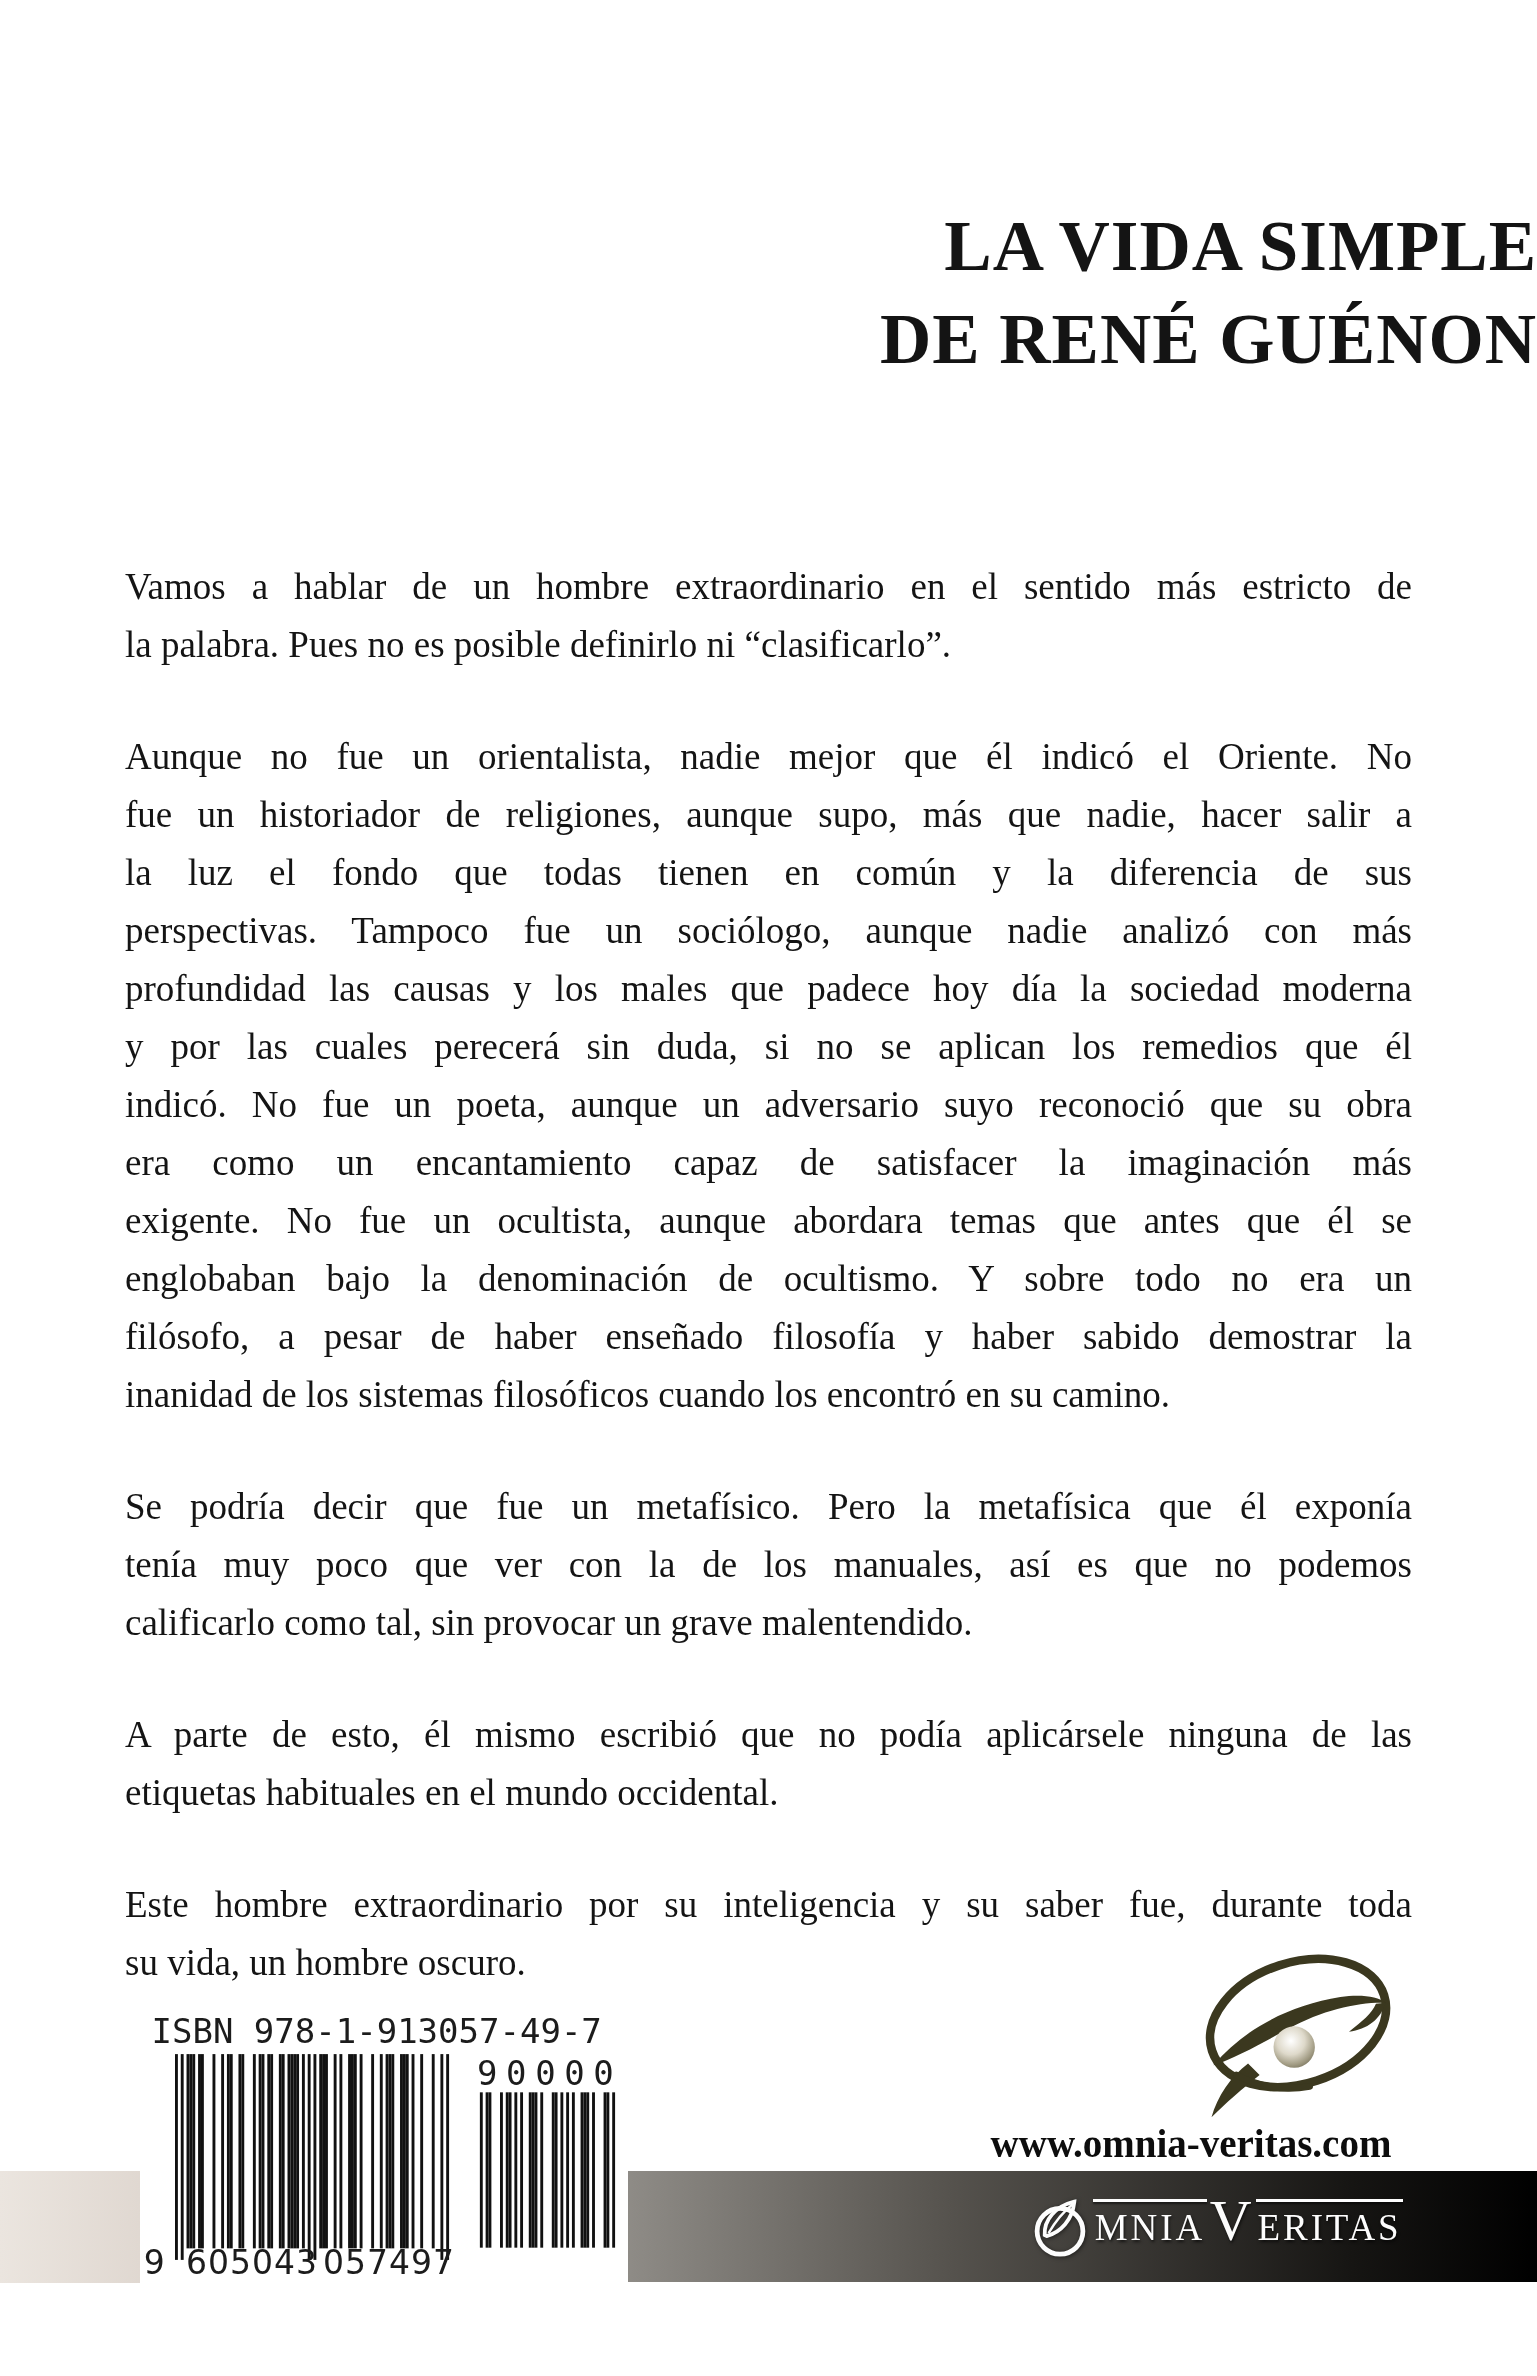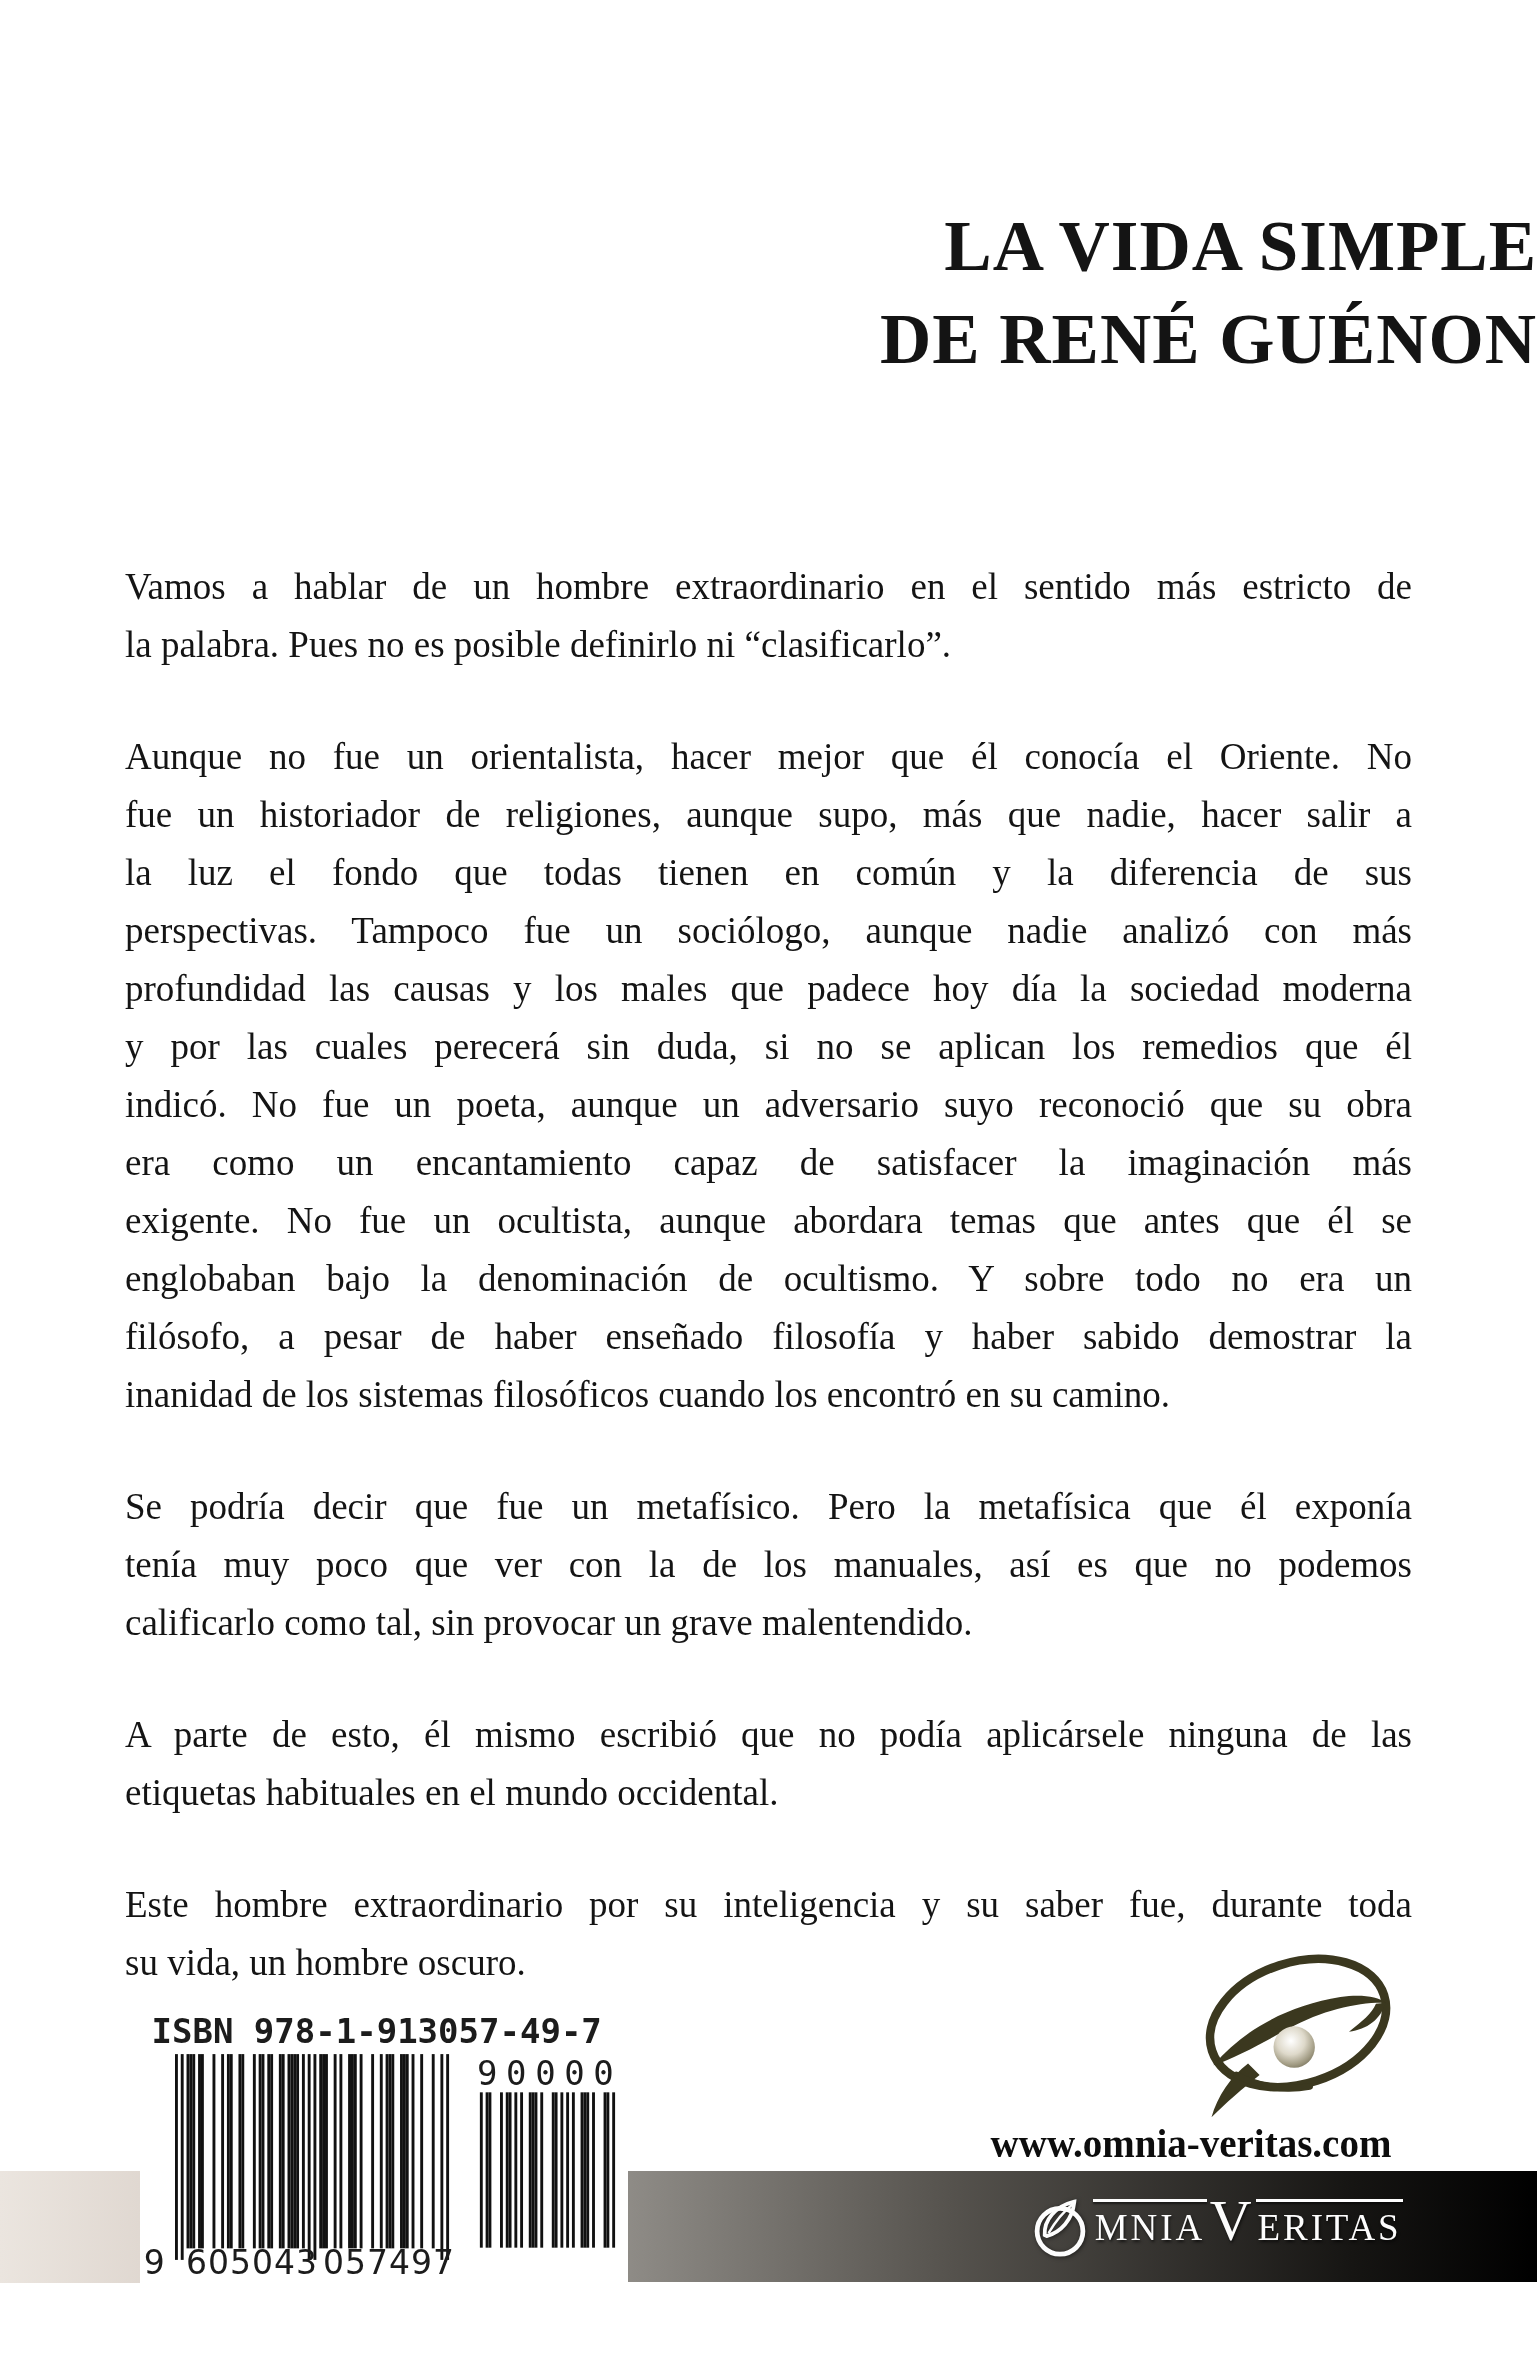--- a/index.html
+++ b/index.html
@@ -36,21 +36,21 @@
   }
 
   
   .barcode-box {
     position:absolute; left:140px; top:2003px; width:488px; height:281px;
     background:#ffffff;
   }
   .isbn-label {
     position:absolute; left:11.5px; top:7.7px;
     font-family:"DejaVu Sans Mono", monospace; font-size:34px;
-    letter-spacing:0px; color:#1c1c1c; white-space:nowrap;font-weight:bold;
+    letter-spacing:0px; color:#1c1c1c; white-space:nowrap;
   }
   .supp-label {
     position:absolute; left:337px; top:50px; width:140px; text-align:left;
     font-family:"DejaVu Sans Mono", monospace; font-size:34px;
     letter-spacing:8.6px; margin-right:-8.6px; color:#1c1c1c; white-space:nowrap;
   }
   .ean-svg   { position:absolute; left:35px;  top:51px; }
   .supp-svg  { position:absolute; left:337px; top:89px; }
   .ean-digits {
     position:absolute; left:0; top:240px; width:488px; height:40px;
@@ -94,21 +94,21 @@
     <div>LA VIDA SIMPLE</div>
     <div>DE RENÉ GUÉNON</div>
   </div>
 
   <div class="body-text" id="body-text">
       <div class="para">
         <div class="line">Vamos a hablar de un hombre extraordinario en el sentido más estricto de</div>
         <div class="line last">la palabra. Pues no es posible definirlo ni “clasificarlo”.</div>
       </div>
       <div class="para">
-        <div class="line">Aunque no fue un orientalista, hacer mejor que él conocía el Oriente. No</div>
+        <div class="line">Aunque no fue un orientalista, nadie mejor que él indicó el Oriente. No</div>
         <div class="line">fue un historiador de religiones, aunque supo, más que nadie, hacer salir a</div>
         <div class="line">la luz el fondo que todas tienen en común y la diferencia de sus</div>
         <div class="line">perspectivas. Tampoco fue un sociólogo, aunque nadie analizó con más</div>
         <div class="line">profundidad las causas y los males que padece hoy día la sociedad moderna</div>
         <div class="line">y por las cuales perecerá sin duda, si no se aplican los remedios que él</div>
         <div class="line">indicó. No fue un poeta, aunque un adversario suyo reconoció que su obra</div>
         <div class="line">era como un encantamiento capaz de satisfacer la imaginación más</div>
         <div class="line">exigente. No fue un ocultista, aunque abordara temas que antes que él se</div>
         <div class="line">englobaban bajo la denominación de ocultismo. Y sobre todo no era un</div>
         <div class="line">filósofo, a pesar de haber enseñado filosofía y haber sabido demostrar la</div>

